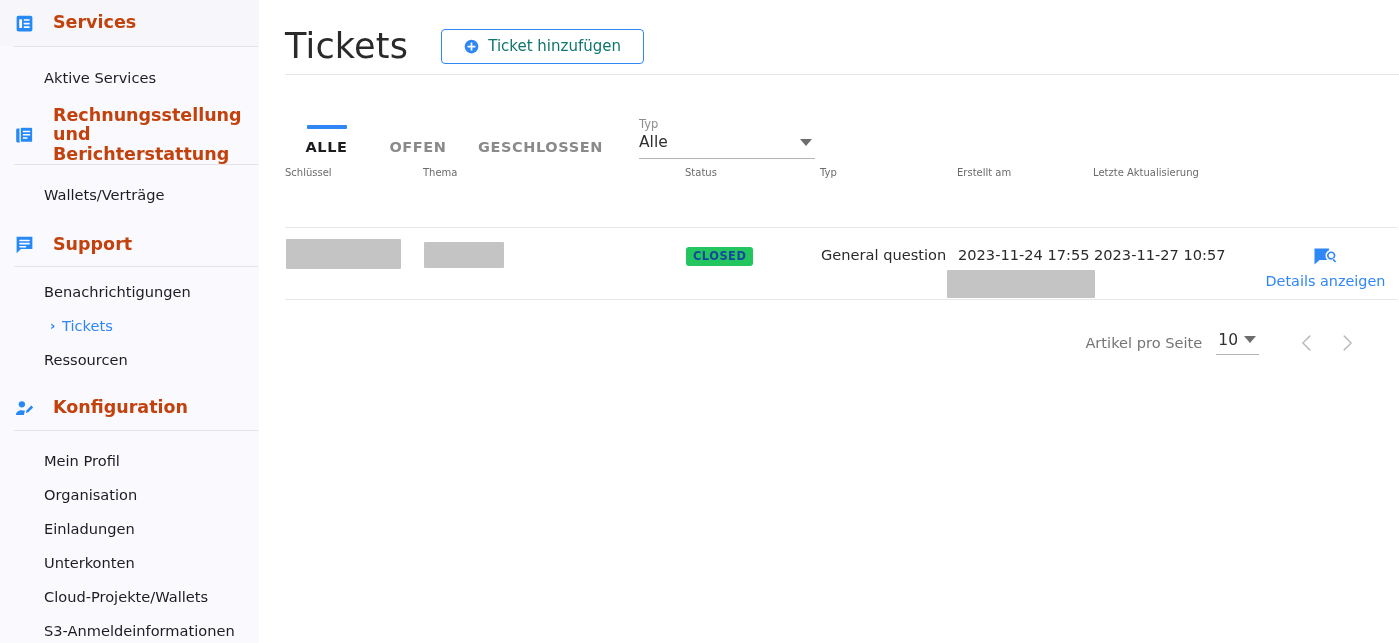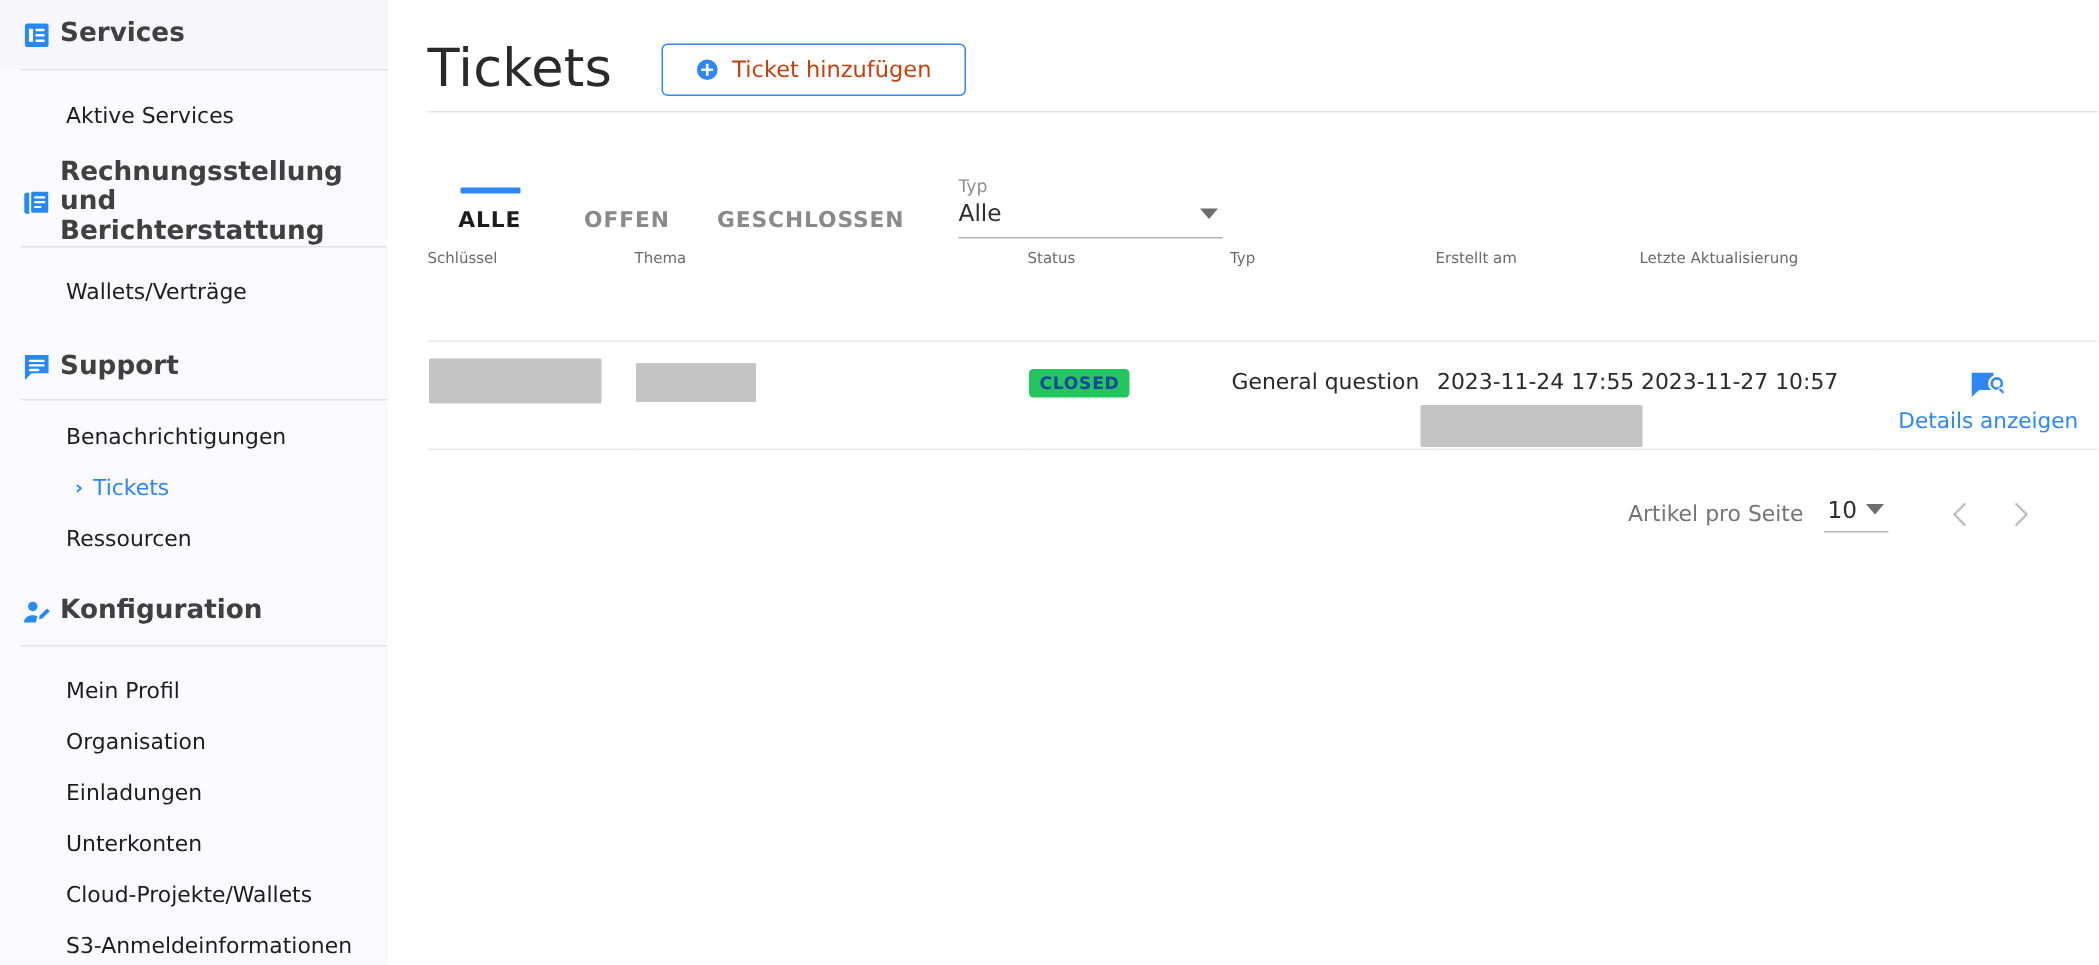--- a/index.html
+++ b/index.html
@@ -25,23 +25,23 @@
     min-width: 259px;
     height: 643px;
     background: #faf9fd;
     box-sizing: border-box;
     overflow: hidden;
     position: relative;
   }
   .nav-section-header {
     display: flex;
     align-items: center;
-    gap: 5px;
+    gap: 18px;
     padding: 0 14px 0 14px;
-    color: #404040;
+    color: #c2410c;
     font-size: 17.5px;
     font-weight: 600;
     line-height: 1.12;
     box-sizing: border-box;
   }
   .nav-section-header.sec-services {
     height: 46px;
     background: #f7f7fb;
   }
   .nav-section-header.sec-billing {
@@ -133,21 +133,21 @@
   .add-btn {
     display: inline-flex;
     align-items: center;
     justify-content: center;
     gap: 9px;
     height: 35px;
     padding: 0 22px;
     border: 1.6px solid #2f86f6;
     border-radius: 4px;
     background: #ffffff;
-    color: #c2410c;
+    color: #0f766e;
     font-size: 15px;
     font-family: inherit;
     cursor: pointer;
     white-space: nowrap;
   }
   .plus-icon {
     width: 15px;
     height: 15px;
     display: block;
     flex: 0 0 15px;

